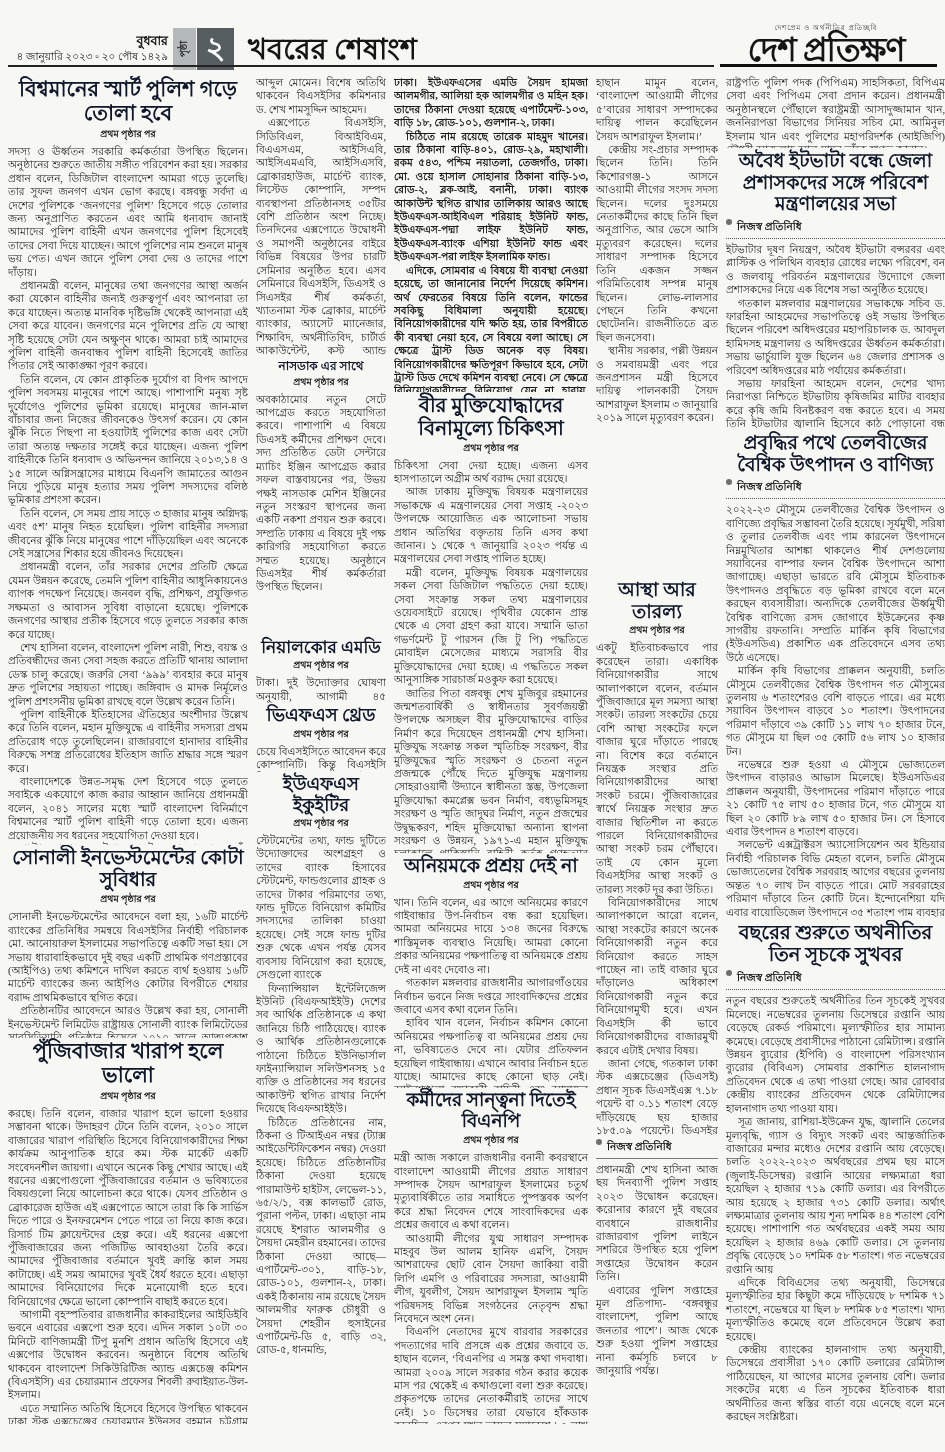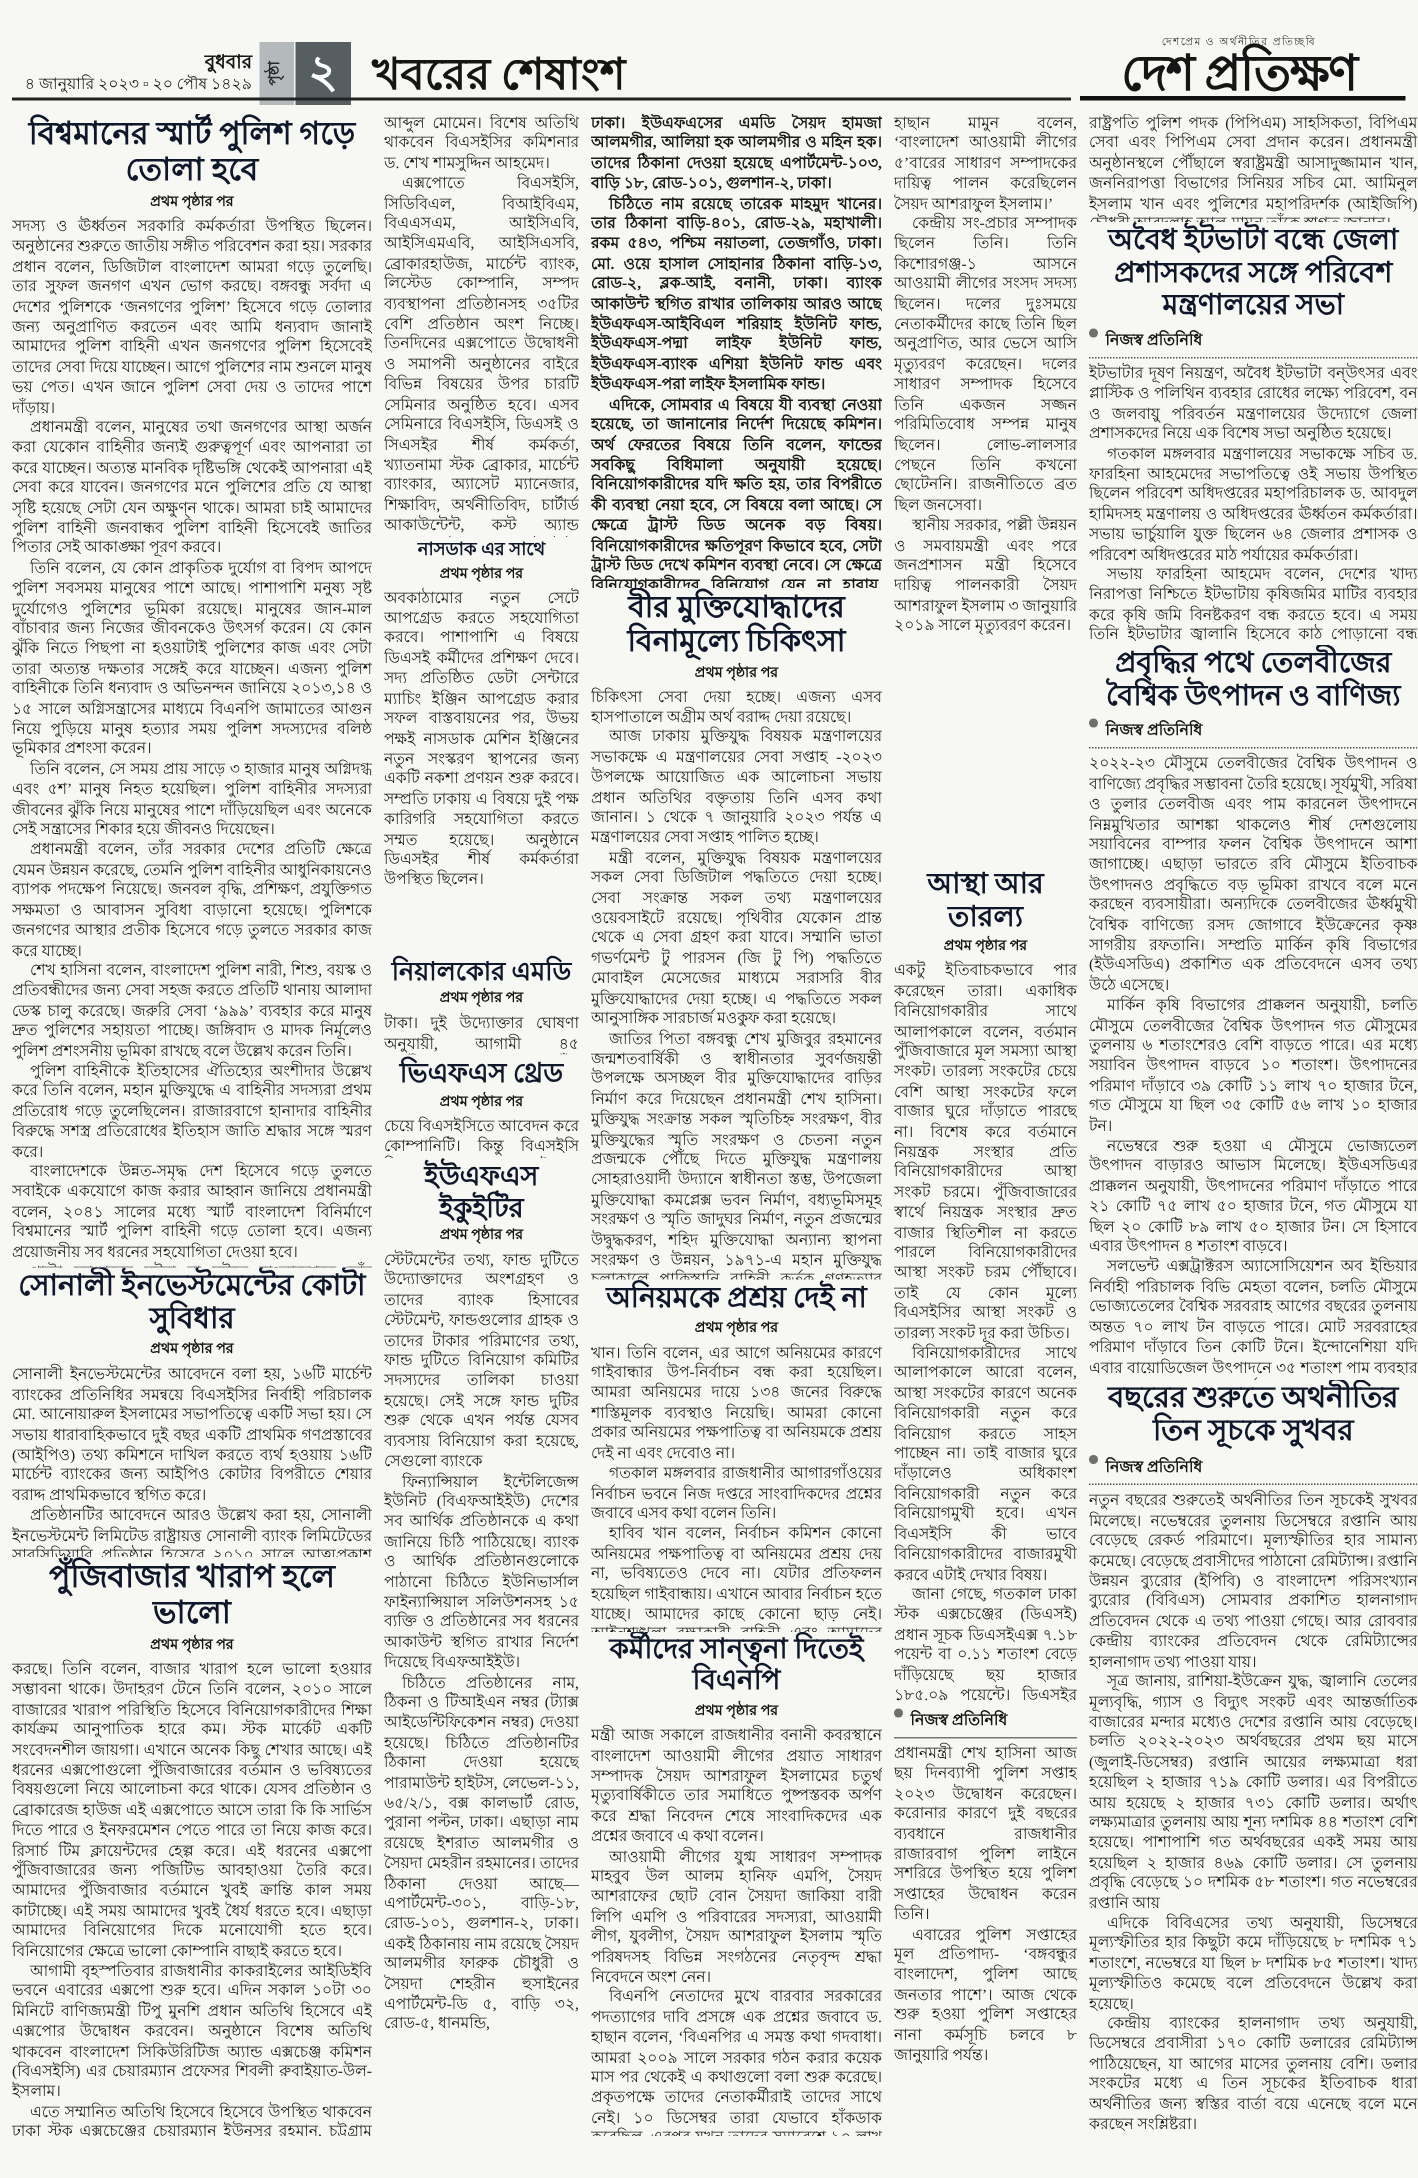--- a/index.html
+++ b/index.html
@@ -198,21 +198,21 @@
           </div>
         </section>
         <section class="article" style="height: 282px;">
           <h2 class="head" style="font-size: 19px;">অবৈধ ইটভাটা বন্ধে জেলা প্রশাসকদের সঙ্গে পরিবেশ মন্ত্রণালয়ের সভা</h2>
           <div class="byline">
             <span class="dot"></span>
             <span>নিজস্ব প্রতিনিধি</span>
           </div>
           <div class="rule-dotted"></div>
           <div class="body">
-            <p>ইটভাটার দূষণ নিয়ন্ত্রণ, অবৈধ ইটভাটা বন্উৎসর এবং প্লাস্টিক ও পলিথিন ব্যবহার রোধের লক্ষ্যে পরিবেশ, বন ও জলবায়ু পরিবর্তন মন্ত্রণালয়ের উদ্যোগে জেলা প্রশাসকদের নিয়ে এক বিশেষ সভা অনুষ্ঠিত হয়েছে।</p>
+            <p>ইটভাটার দূষণ নিয়ন্ত্রণ, অবৈধ ইটভাটা বন্সরবর এবং প্লাস্টিক ও পলিথিন ব্যবহার রোধের লক্ষ্যে পরিবেশ, বন ও জলবায়ু পরিবর্তন মন্ত্রণালয়ের উদ্যোগে জেলা প্রশাসকদের নিয়ে এক বিশেষ সভা অনুষ্ঠিত হয়েছে।</p>
             <p>গতকাল মঙ্গলবার মন্ত্রণালয়ের সভাকক্ষে সচিব ড. ফারহিনা আহমেদের সভাপতিত্বে ওই সভায় উপস্থিত ছিলেন পরিবেশ অধিদপ্তরের মহাপরিচালক ড. আবদুল হামিদসহ মন্ত্রণালয় ও অধিদপ্তরের ঊর্ধ্বতন কর্মকর্তারা। সভায় ভার্চুয়ালি যুক্ত ছিলেন ৬৪ জেলার প্রশাসক ও পরিবেশ অধিদপ্তরের মাঠ পর্যায়ের কর্মকর্তারা।</p>
             <p>সভায় ফারহিনা আহমেদ বলেন, দেশের খাদ্য নিরাপত্তা নিশ্চিতে ইটভাটায় কৃষিজমির মাটির ব্যবহার করে কৃষি জমি বিনষ্টকরণ বন্ধ করতে হবে। এ সময় তিনি ইটভাটার জ্বালানি হিসেবে কাঠ পোড়ানো বন্ধ করতেও জেলা প্রশাসকদের আহ্বান জানান।</p>
           </div>
         </section>
         <section class="article" style="height: 490px;">
           <h2 class="head" style="font-size: 19px;">প্রবৃদ্ধির পথে তেলবীজের বৈশ্বিক উৎপাদন ও বাণিজ্য</h2>
           <div class="byline">
             <span class="dot"></span>
             <span>নিজস্ব প্রতিনিধি</span>
           </div>

